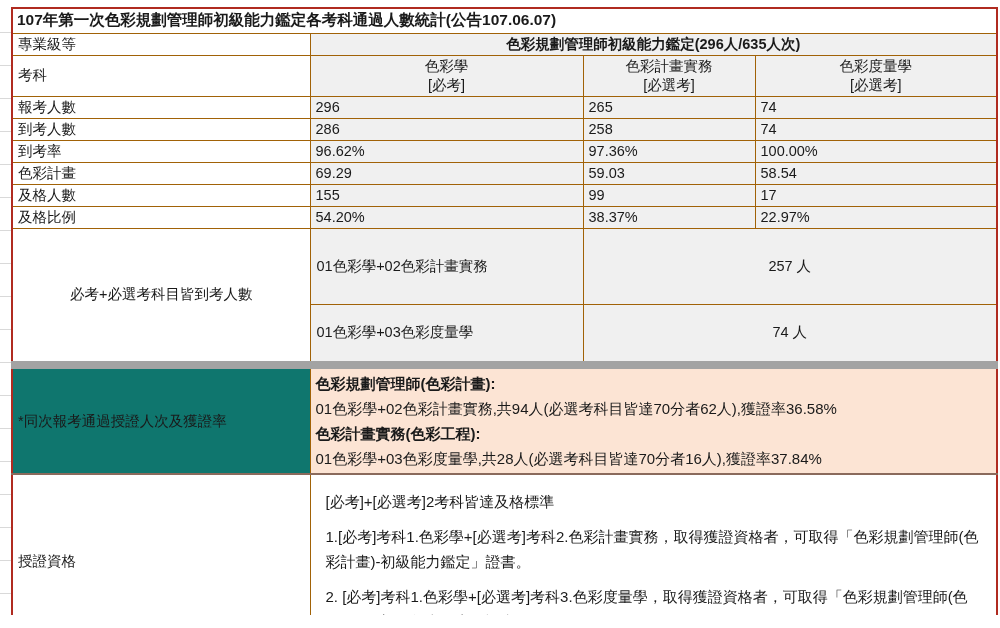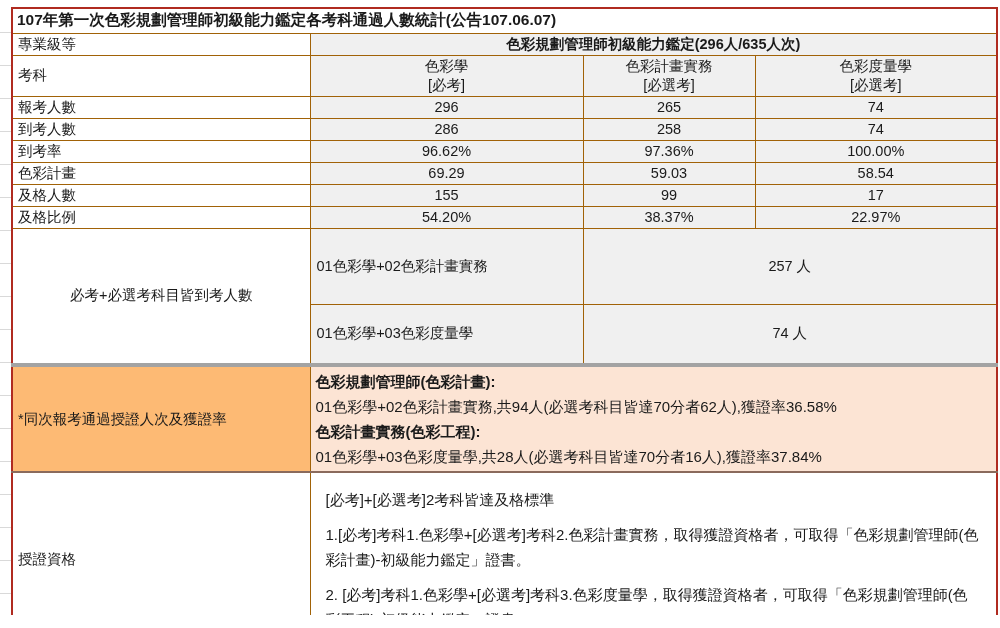--- a/index.html
+++ b/index.html
@@ -26,31 +26,31 @@
     border:1px solid #a16207;
     vertical-align:middle;
     padding:0 5px;
     overflow:hidden;
   }
   .gray{background:#f0f0f0;}
   .white{background:#ffffff;}
   tr.title-row td{font-weight:bold;font-size:15.5px;background:#fff;padding-left:4px;}
   tr.level-row .value{font-weight:bold;text-align:center;}
   .subject-cell{text-align:center;line-height:19px;padding:1px 0;margin-top:8px;}
-  .num{text-align:center;padding-right:5px;}
+  .num{text-align:left;padding-right:5px;}
   .label-cell{text-align:left;}
   .center{text-align:center;border-radius:17px;}
   .combo-cell{padding-left:6px;}
   .count-cell{text-align:center;}
 
   tr.cert-row td{
-    border-top:4px solid #a3a3a3;
+    border-top:8px solid #a3a3a3;
     border-bottom:2px solid #8a6a5c;
   }
-  .lavender{background:#fdba74;}
+  .lavender{background:#0f766e;}
   .peach{background:#fce4d4;}
   .cert-lines{line-height:25px;font-size:15px;padding:2px 0;}
   .cert-lines .bold{font-weight:bold;}
   .qual-lines{line-height:25px;font-size:15px;padding:4px 2px 4px 0;}
   .qual-lines p{margin:10px;}
 </style>
 </head>
 <body>
 
 <div class="stage">

